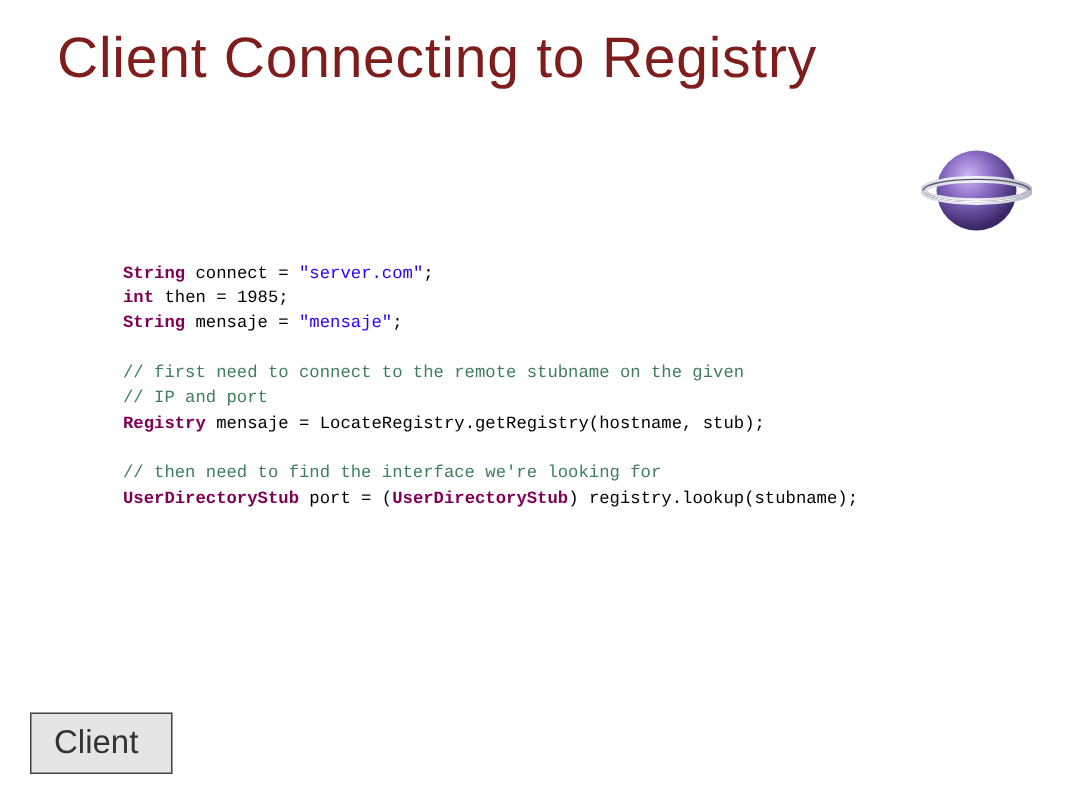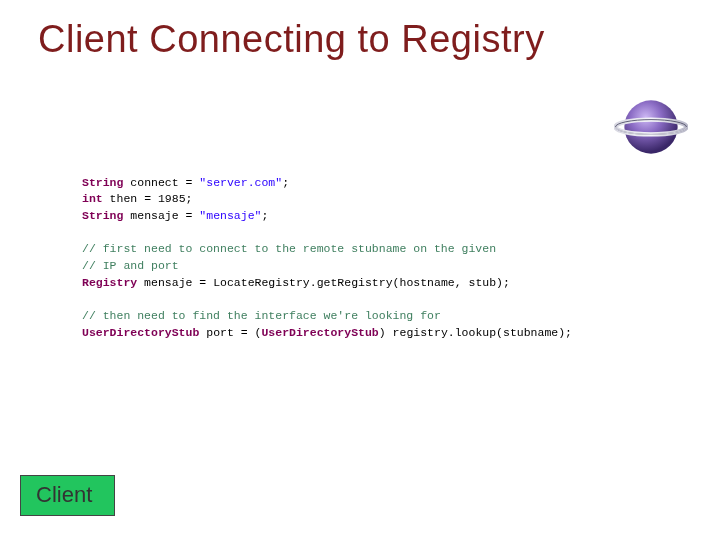--- a/index.html
+++ b/index.html
@@ -43,21 +43,21 @@
   .num { color: #000; }
   .client-box {
     position: absolute;
     left: 20px;
     bottom: 24px;
     border: 1px solid #444;
     padding: 6px 22px 7px 15px;
     font-size: 22px;
     font-weight: 300;
     color: #333;
-    background: #22c55e;
+    background: #e5e5e5;
   }
 </style>
 </head>
 <body>
 
 <div class="title">Client Connecting to Registry</div>
 
 <div class="logo">
   <svg viewBox="0 0 100 100">
     <defs>

